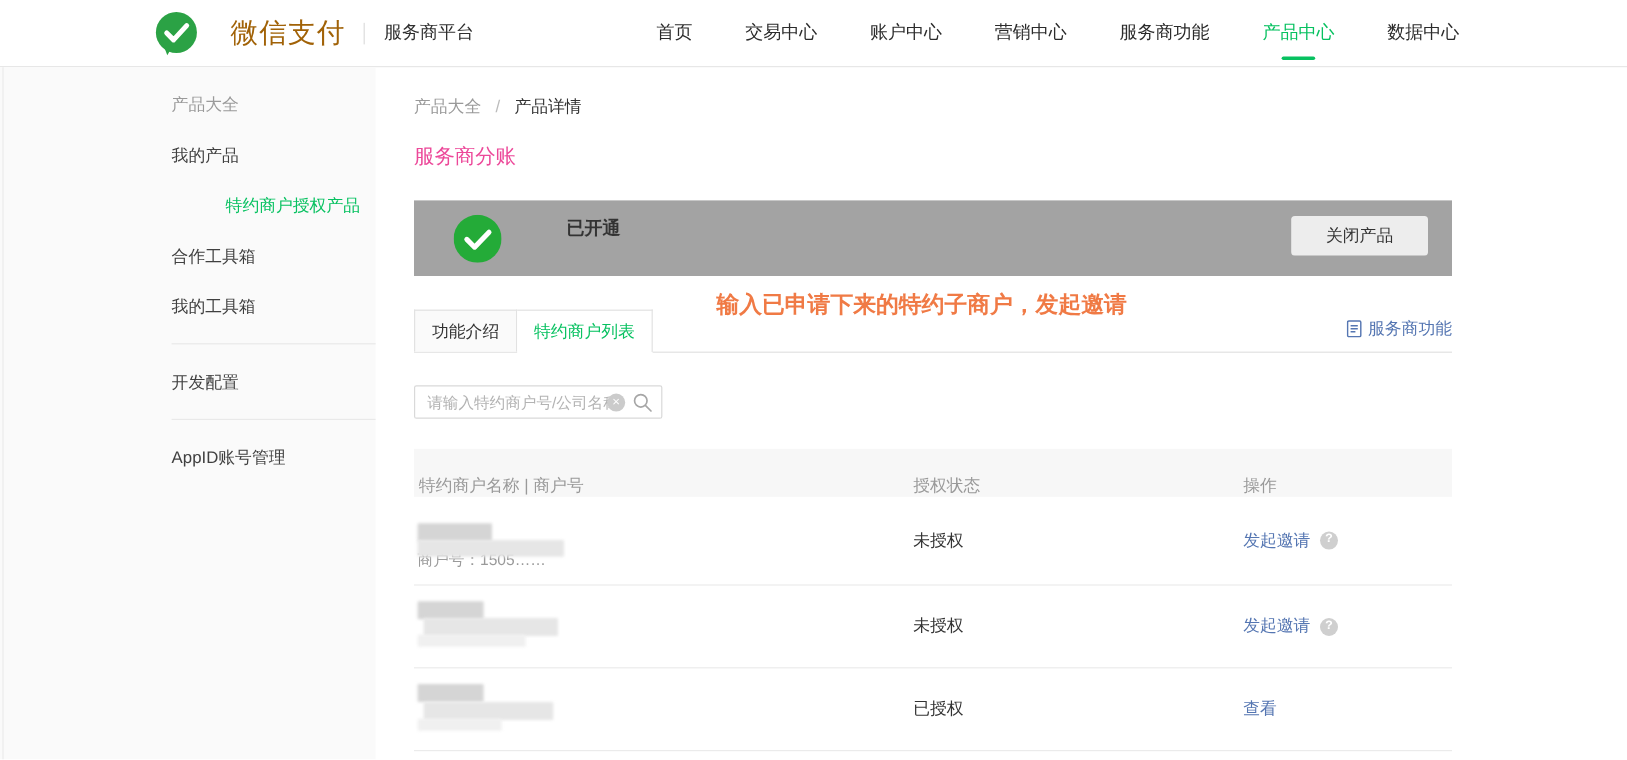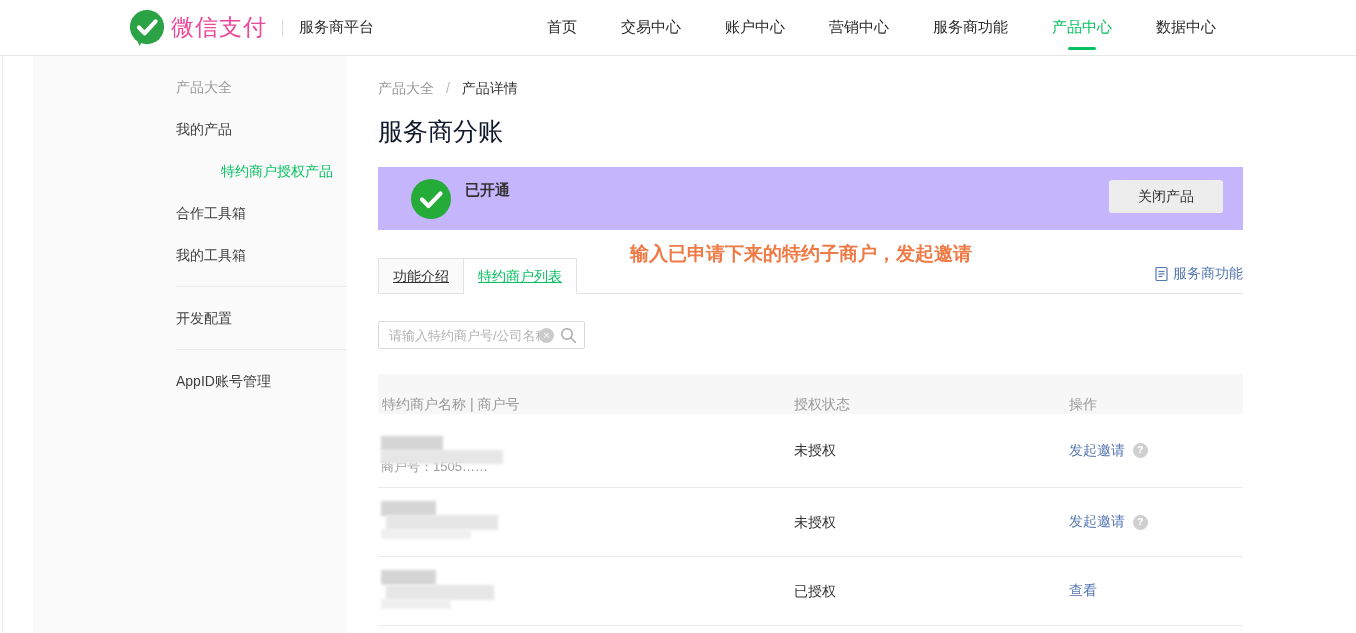--- a/index.html
+++ b/index.html
@@ -3,65 +3,65 @@
 <meta charset="utf-8">
 <style>
   * { margin:0; padding:0; box-sizing:border-box; }
   html,body { width:1356px; height:633px; overflow:hidden; background:#fff;
     font-family:"Liberation Sans","DejaVu Sans",sans-serif; }
 
   
   .topbar { height:56px; border-bottom:1px solid #e7e7e7; display:flex; align-items:center; background:#fff; }
   .brand { display:flex; align-items:center; margin-left:128px; cursor:pointer; }
   .logo-icon { width:38px; height:38px; display:block; }
-  .logo-text { font-size:23px; color:#ec4899; margin-left:5px; letter-spacing:1px; }
+  .logo-text { font-size:23px; color:#a16207; margin-left:26px; letter-spacing:1px; }
   .brand-sep { width:1px; height:18px; background:#dcdcdc; margin:0 16px 0 15px; }
   .platform-label { font-size:15px; color:#2f2f2f; }
   .topnav { margin-left:auto; margin-right:140px; display:flex; gap:44px; font-size:15px; color:#2b2b2b; }
   .nav-item { position:relative; cursor:pointer; white-space:nowrap; }
   .nav-item.active { color:var(--accent_green); }
   .nav-item.active::after { content:''; position:absolute; left:50%; transform:translateX(-50%);
     bottom:-13px; width:28px; height:3px; border-radius:2px; background:var(--accent_green); }
 
   
-  .layout { display:flex; height:577px; position:relative;padding-left:33px; }
+  .layout { display:flex; height:577px; position:relative; }
   .edge-line { position:absolute; left:2px; top:0; width:1px; height:100%; background:#ececec; }
 
   .sidebar { width:313px; background:#fafafa; padding-top:10px; flex:none; }
   .side-item { height:42px; line-height:42px; padding-left:143px; font-size:14px; color:#404040;
     cursor:pointer; white-space:nowrap; }
   .side-item.muted { color:#9a9a9a; }
   .side-item.active { color:var(--accent_green);margin-left:45px; }
   .side-divider { height:1px; background:#e9e9e9; margin:10px 0 10px 143px; width:170px; }
 
   .content { margin-left:32px; width:865px; position:relative; }
 
   .breadcrumb { margin-top:24px; font-size:14px; color:#999; height:16px; }
   .crumb-parent { color:#999; cursor:pointer; }
   .crumb-sep { margin:0 8px; color:#bbb; }
   .crumb-current { color:#333;text-align:right; }
 
-  .page-title { margin-top:22px; font-size:25px; color:#0f172a; font-weight:400; line-height:26px; }
-
-  
-  .status-banner { margin-top:23px; height:63px; background:#c4b5fd; position:relative;
-    display:flex; align-items:center; padding-left:33px; }
+  .page-title { margin-top:22px; font-size:17px; color:#ec4899; font-weight:400; line-height:26px; }
+
+  
+  .status-banner { margin-top:23px; height:63px; background:#a3a3a3; position:relative;
+    display:flex; align-items:center; padding-left:33px;gap:40px; }
   .check-icon { width:40px; height:40px; display:block; }
   .status-text { font-size:15px; font-weight:700; color:#333; margin-left:14px; margin-bottom:16px; }
   .close-btn { position:absolute; right:20px; top:13px; width:114px; height:33px; background:#ededed;
     border:none; border-radius:3px; font-size:14px; color:#333; cursor:pointer;
     font-family:inherit; }
 
   
   .tab-zone { margin-top:28px; position:relative; }
   .annotation { position:absolute; left:252px; top:-17px; font-size:19px; font-weight:600;
     color:var(--annotation_orange); white-space:nowrap; pointer-events:none; z-index:3; }
   .tabs-row { display:flex; border-bottom:1px solid #e2e2e2; height:36px; position:relative; }
   .tab { padding:0 14px; line-height:34px; font-size:14px; color:#333; cursor:pointer;
-    border:1px solid #e2e2e2; border-bottom:none; background:#fafafa; white-space:nowrap;text-decoration:underline; }
+    border:1px solid #e2e2e2; border-bottom:none; background:#fafafa; white-space:nowrap; }
   .tab + .tab { border-left:none; }
   .tab.active { background:#fff; color:var(--accent_green); margin-bottom:-1px; border-bottom:1px solid #fff; }
   .devdoc { position:absolute; right:0; top:7px; display:flex; align-items:center; gap:5px;
     color:var(--link_blue); font-size:14px; cursor:pointer; }
 
   
   .search-box { margin-top:27px; width:207px; height:28px; border:1px solid #d9d9d9; border-radius:2px;
     position:relative; background:#fff; }
   .search-input { border:none; outline:none; width:168px; height:26px; padding-left:10px; font-size:13px;
     color:#666; background:transparent; font-family:inherit; }

